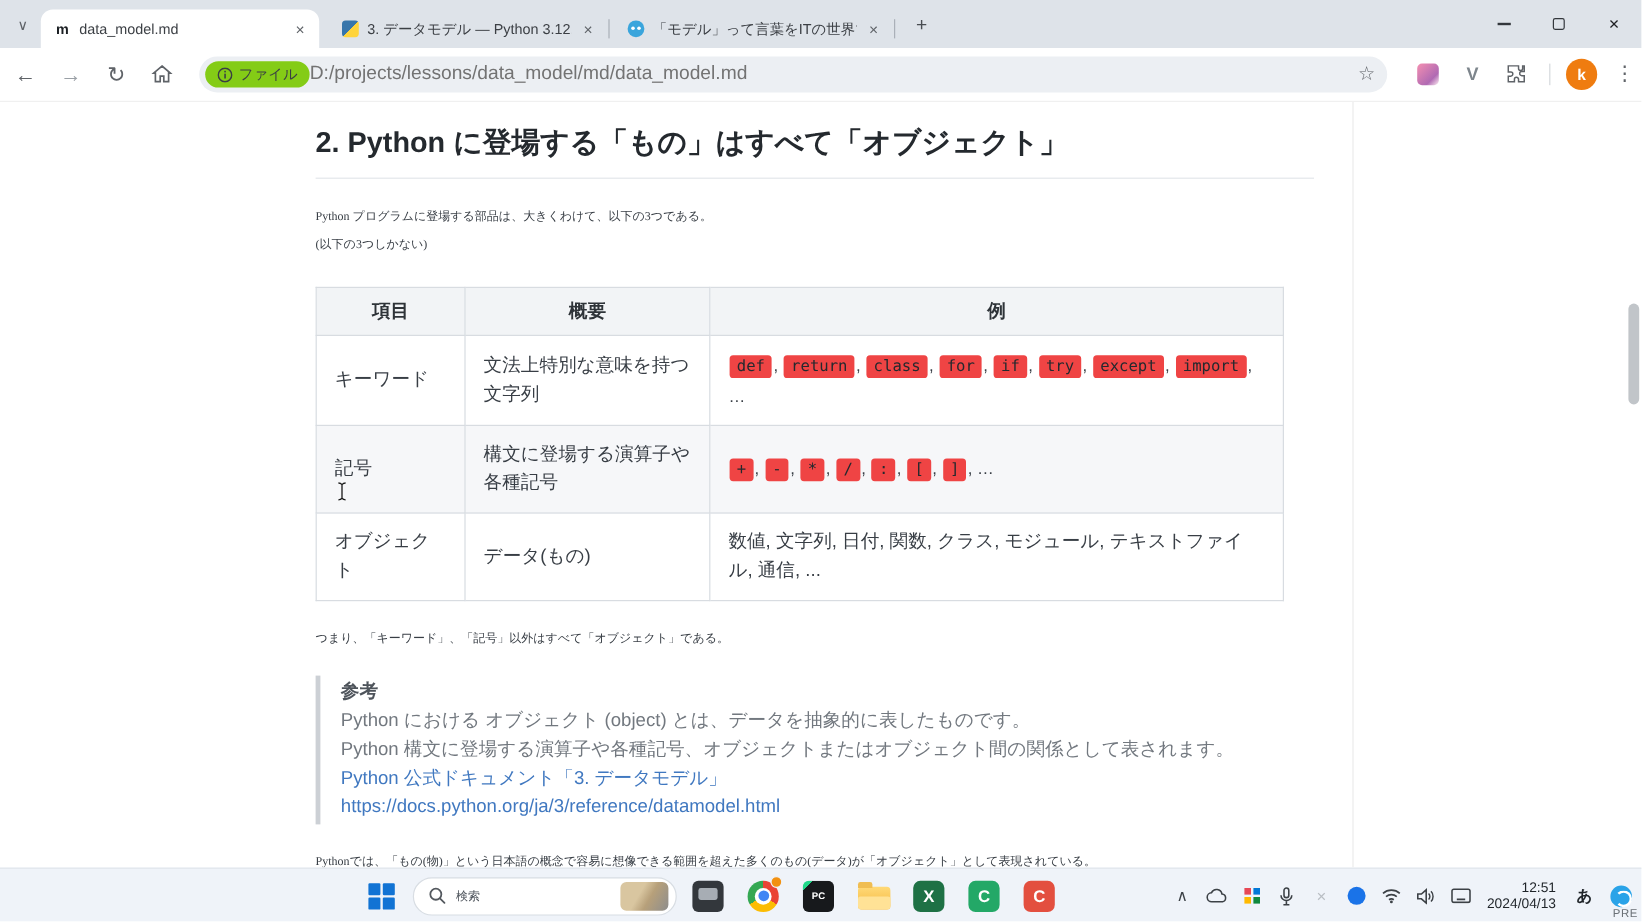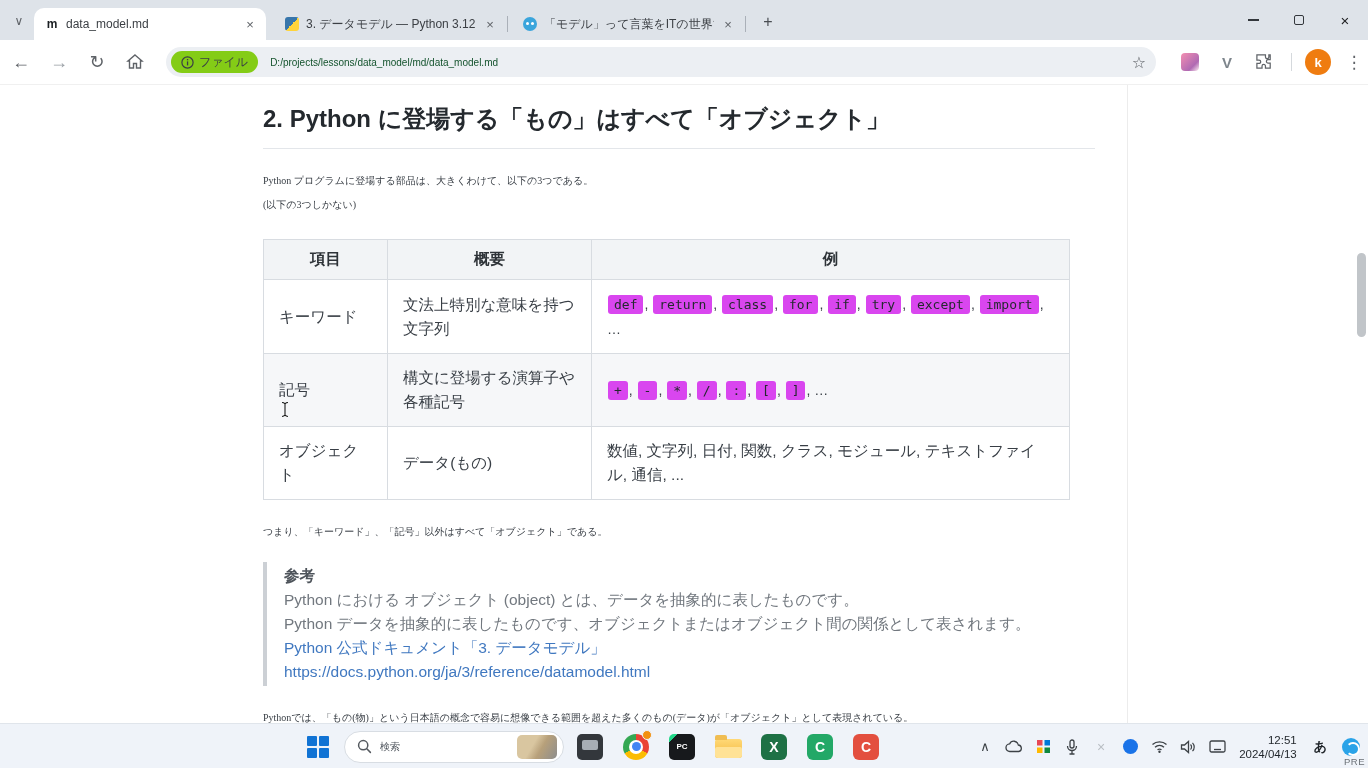--- a/index.html
+++ b/index.html
@@ -37,21 +37,21 @@
   .toolbar { position:absolute; top:40px; left:0; right:0; height:45px; background:#fff;
     border-bottom:1px solid rgba(0,0,0,0.06); display:flex; align-items:center; }
   .navbtn { width:34px; height:34px; border-radius:50%; display:flex; align-items:center;
     justify-content:center; font-size:18px; color:#5f6368; margin-left:4px; cursor:pointer; flex:none; }
   .navbtn.disabled { color:#9aa0a6; }
   .omnibox { position:relative; margin-left:14px; width:990px; height:30px; border-radius:15px;
     background:#eceff3; display:flex; align-items:center; padding:0 10px 0 5px; flex:none; }
   .chip { height:22px; border-radius:11px; background:#84cc16; display:flex; align-items:center;
     gap:5px; padding:0 10px; flex:none; cursor:pointer; }
   .chip-label { font-size:12px; color:#3a3f44; }
-  .url { font-size:10px; color:#14532d; margin-left:12px; flex:1; white-space:nowrap; overflow:hidden; }
+  .url { font-size:16px; color:#737373; flex:1; white-space:nowrap; overflow:hidden; }
   .star { font-size:16px; color:#5f6368; flex:none; cursor:pointer; }
   .extrow { display:flex; align-items:center; margin-left:20px; gap:9px; }
   .extbtn { width:28px; height:28px; display:flex; align-items:center; justify-content:center; cursor:pointer; }
   .ext1 { width:18px; height:18px; border-radius:4px; background:linear-gradient(135deg,#f48fb1,#b06ab3 70%,#fff0f3); }
   .ext-v { font-size:15px; font-weight:bold; color:#7d858c; }
   .tb-sep { width:1px; height:18px; background:#d5d9dd; margin:0 4px; }
   .avatar { width:26px; height:26px; border-radius:50%; background:#ef7c10; color:#fff;
     display:flex; align-items:center; justify-content:center; font-size:13px; font-weight:bold; cursor:pointer; }
   .menu3 { font-size:17px; color:#5f6368; width:28px; text-align:center; cursor:pointer; }
 
@@ -64,21 +64,21 @@
   .md-h { margin-top:18px; font-size:24px; font-weight:bold; color:#24292e; }
   .md-hr { margin-top:13px; border:none; border-top:1px solid #e3e6ea; }
   .md-p { margin-top:20px; font-size:10px; line-height:24px; color:#383e45;font-family:Liberation Serif, serif; }
   .md-p .pl { display:block; }
   .md-t { margin-top:22px; border-collapse:collapse; width:806px; font-size:15.5px; table-layout:fixed; }
   .md-t th, .md-t td { border:1px solid #d8dce1; }
   .md-t th { background:#f2f4f6; font-weight:bold; text-align:center; padding:9px 6px; color:#2e3338; }
   .md-t td { padding:12px 15px; vertical-align:middle; line-height:24px; color:#383e45; }
   .md-t tr.stripe td { background:#f6f7f9; }
   .c-ex { font-size:14px; }
-  .ic { background:#d946ef; border-radius:3px; padding:2px 6px; margin:0 1px;
+  .ic { background:#ef4444; border-radius:3px; padding:2px 6px; margin:0 1px;
     font-family:"DejaVu Sans Mono","Liberation Mono",monospace; font-size:13px; color:#24292e; }
   .md-bq { margin-top:18px; border-left:4px solid #ccd0d5; padding:2px 0 2px 17px;
     color:#72787f; font-size:15.5px; line-height:24px; }
   .bq-label { font-weight:bold; color:#4e545b; display:block; }
   .bq-line { display:block; }
   .bq-links { margin-top:16px; }
   .md-a { display:block; color:#4078c0; text-decoration:none; cursor:pointer; }
   .ibeam { position:absolute; left:279px; top:316px; width:12px; height:17px; }
 
   
@@ -279,21 +279,21 @@
             <td>数値, 文字列, 日付, 関数, クラス, モジュール, テキストファイル, 通信, ...</td>
           </tr>
         </tbody>
       </table>
 
       <p class="md-p">つまり、「キーワード」、「記号」以外はすべて「オブジェクト」である。</p>
 
       <blockquote class="md-bq">
         <span class="bq-label">参考</span>
         <span class="bq-line">Python における オブジェクト (object) とは、データを抽象的に表したものです。</span>
-        <span class="bq-line">Python データを抽象的に表したものです、オブジェクトまたはオブジェクト間の関係として表されます。</span>
+        <span class="bq-line">Python 構文に登場する演算子や各種記号、オブジェクトまたはオブジェクト間の関係として表されます。</span>
         <span class="bq-links">
           <a class="md-a">Python 公式ドキュメント「3. データモデル」</a>
           <a class="md-a">https://docs.python.org/ja/3/reference/datamodel.html</a>
         </span>
       </blockquote>
 
       <p class="md-p">Pythonでは、「もの(物)」という日本語の概念で容易に想像できる範囲を超えた多くのもの(データ)が「オブジェクト」として表現されている。</p>
 
     </div>
 

